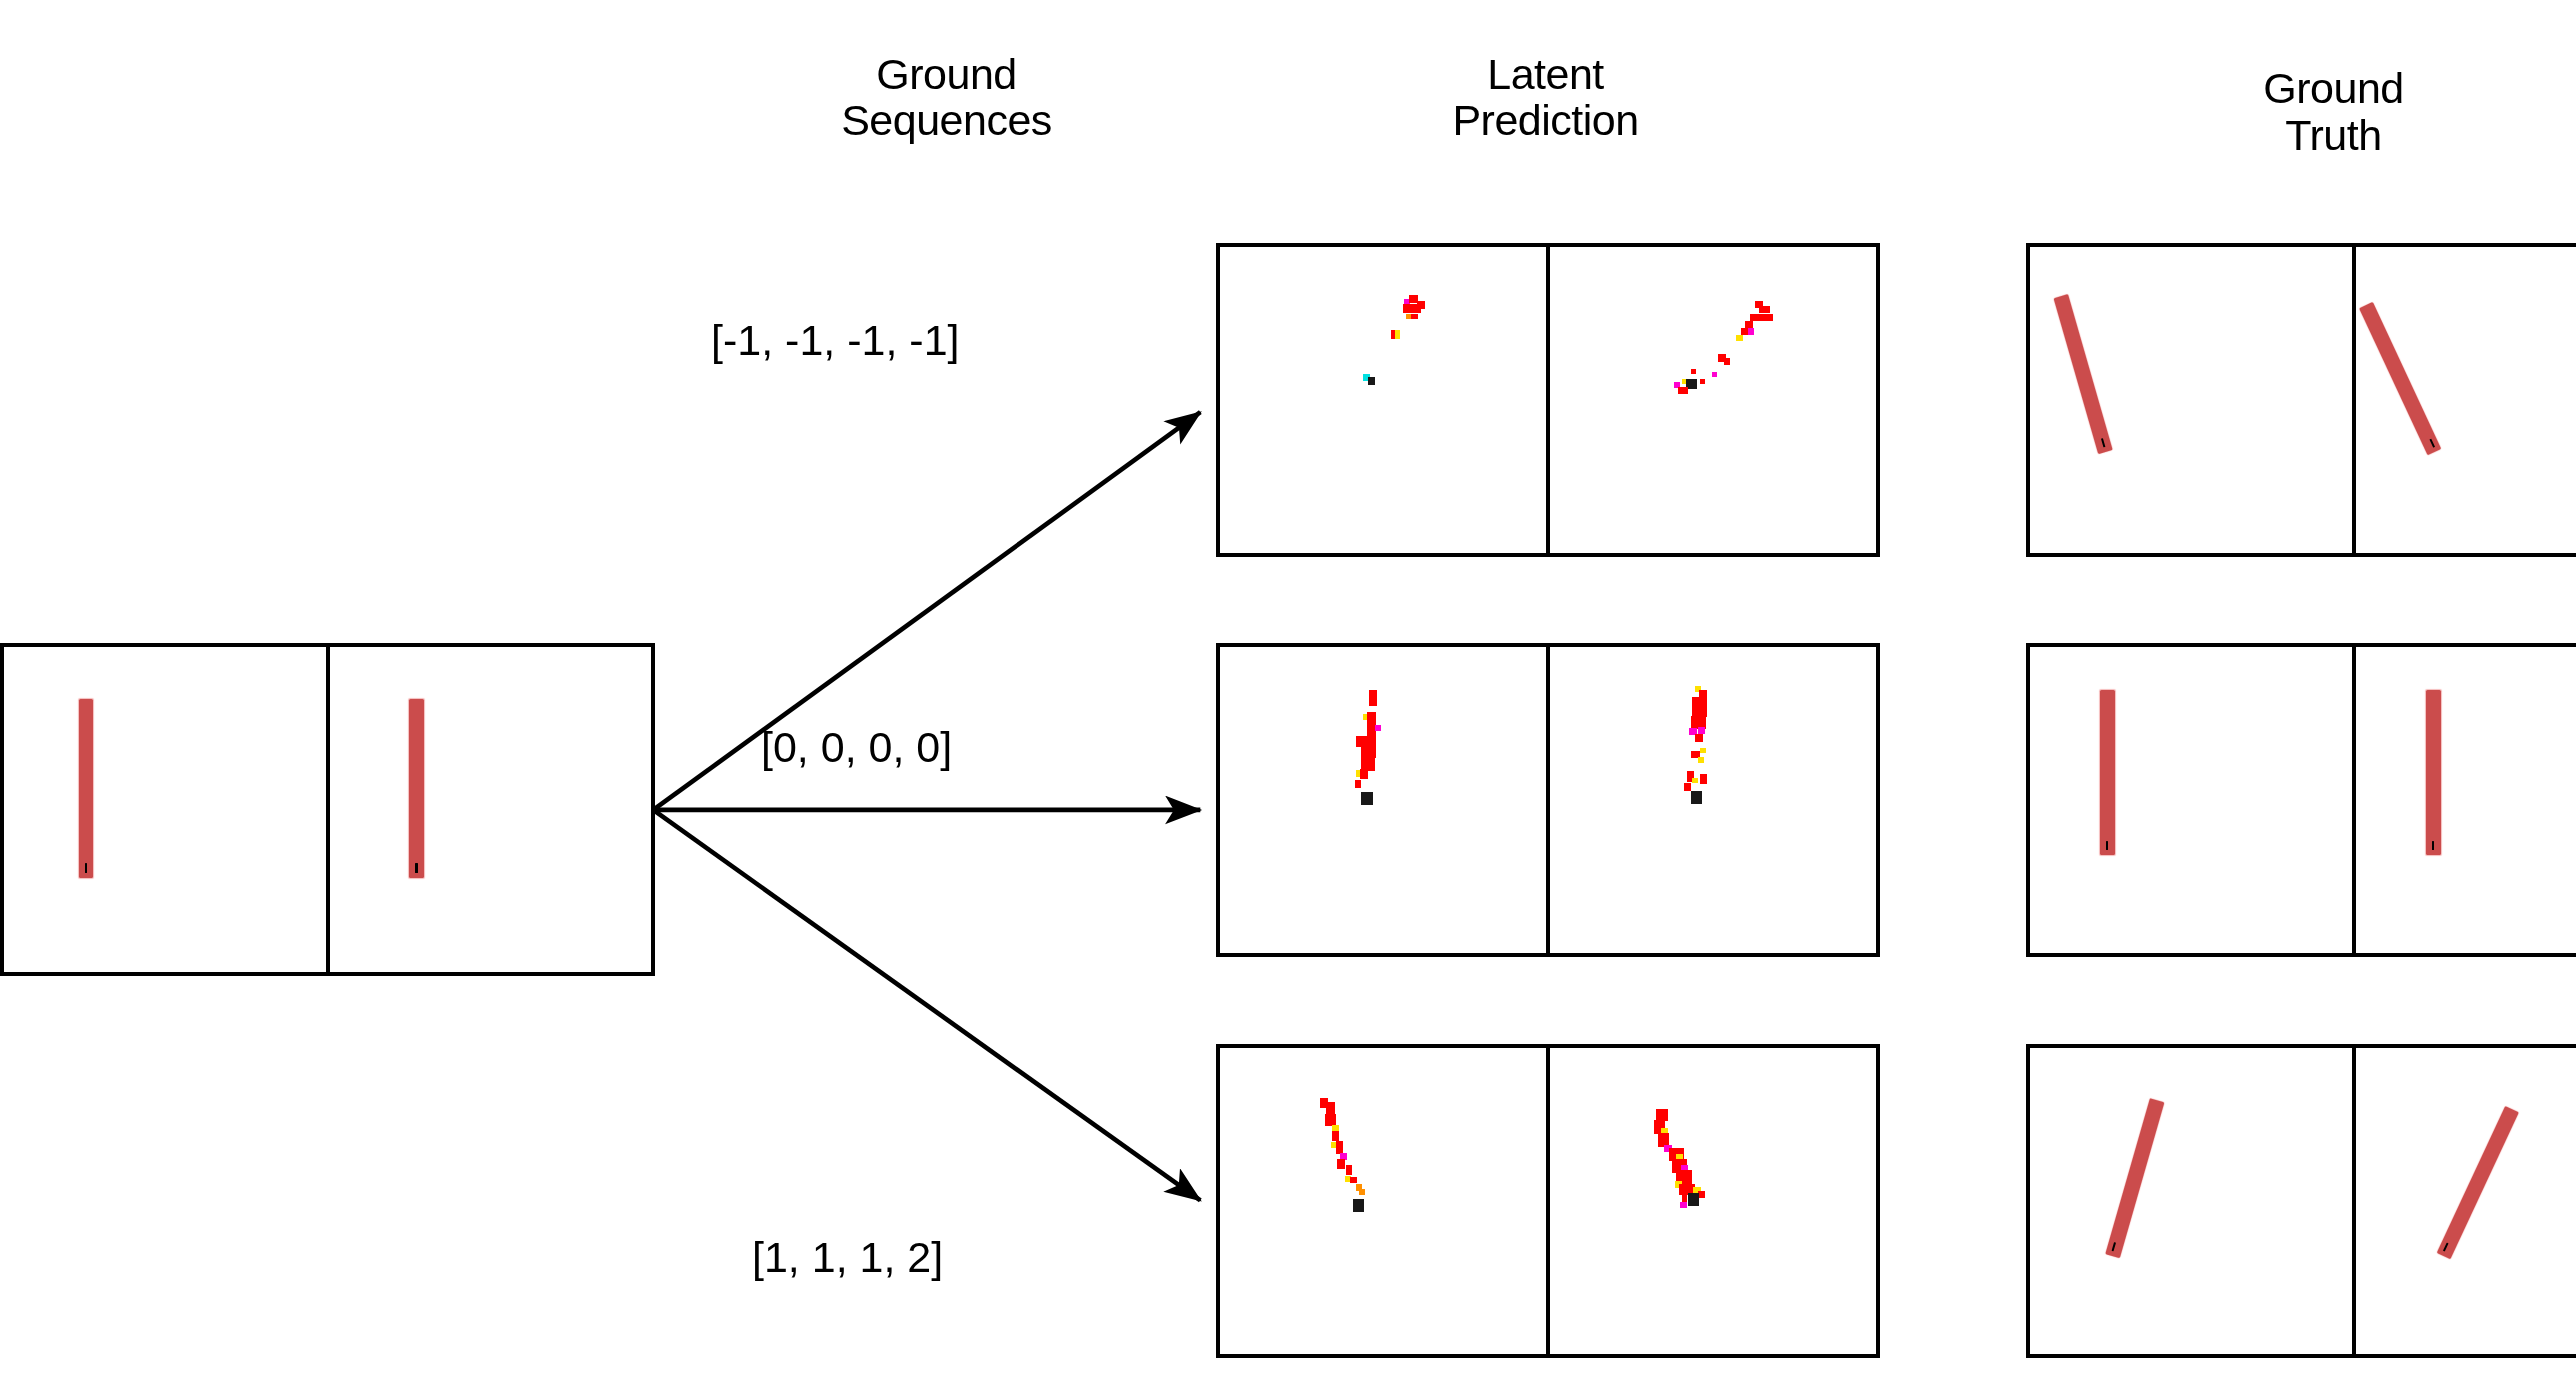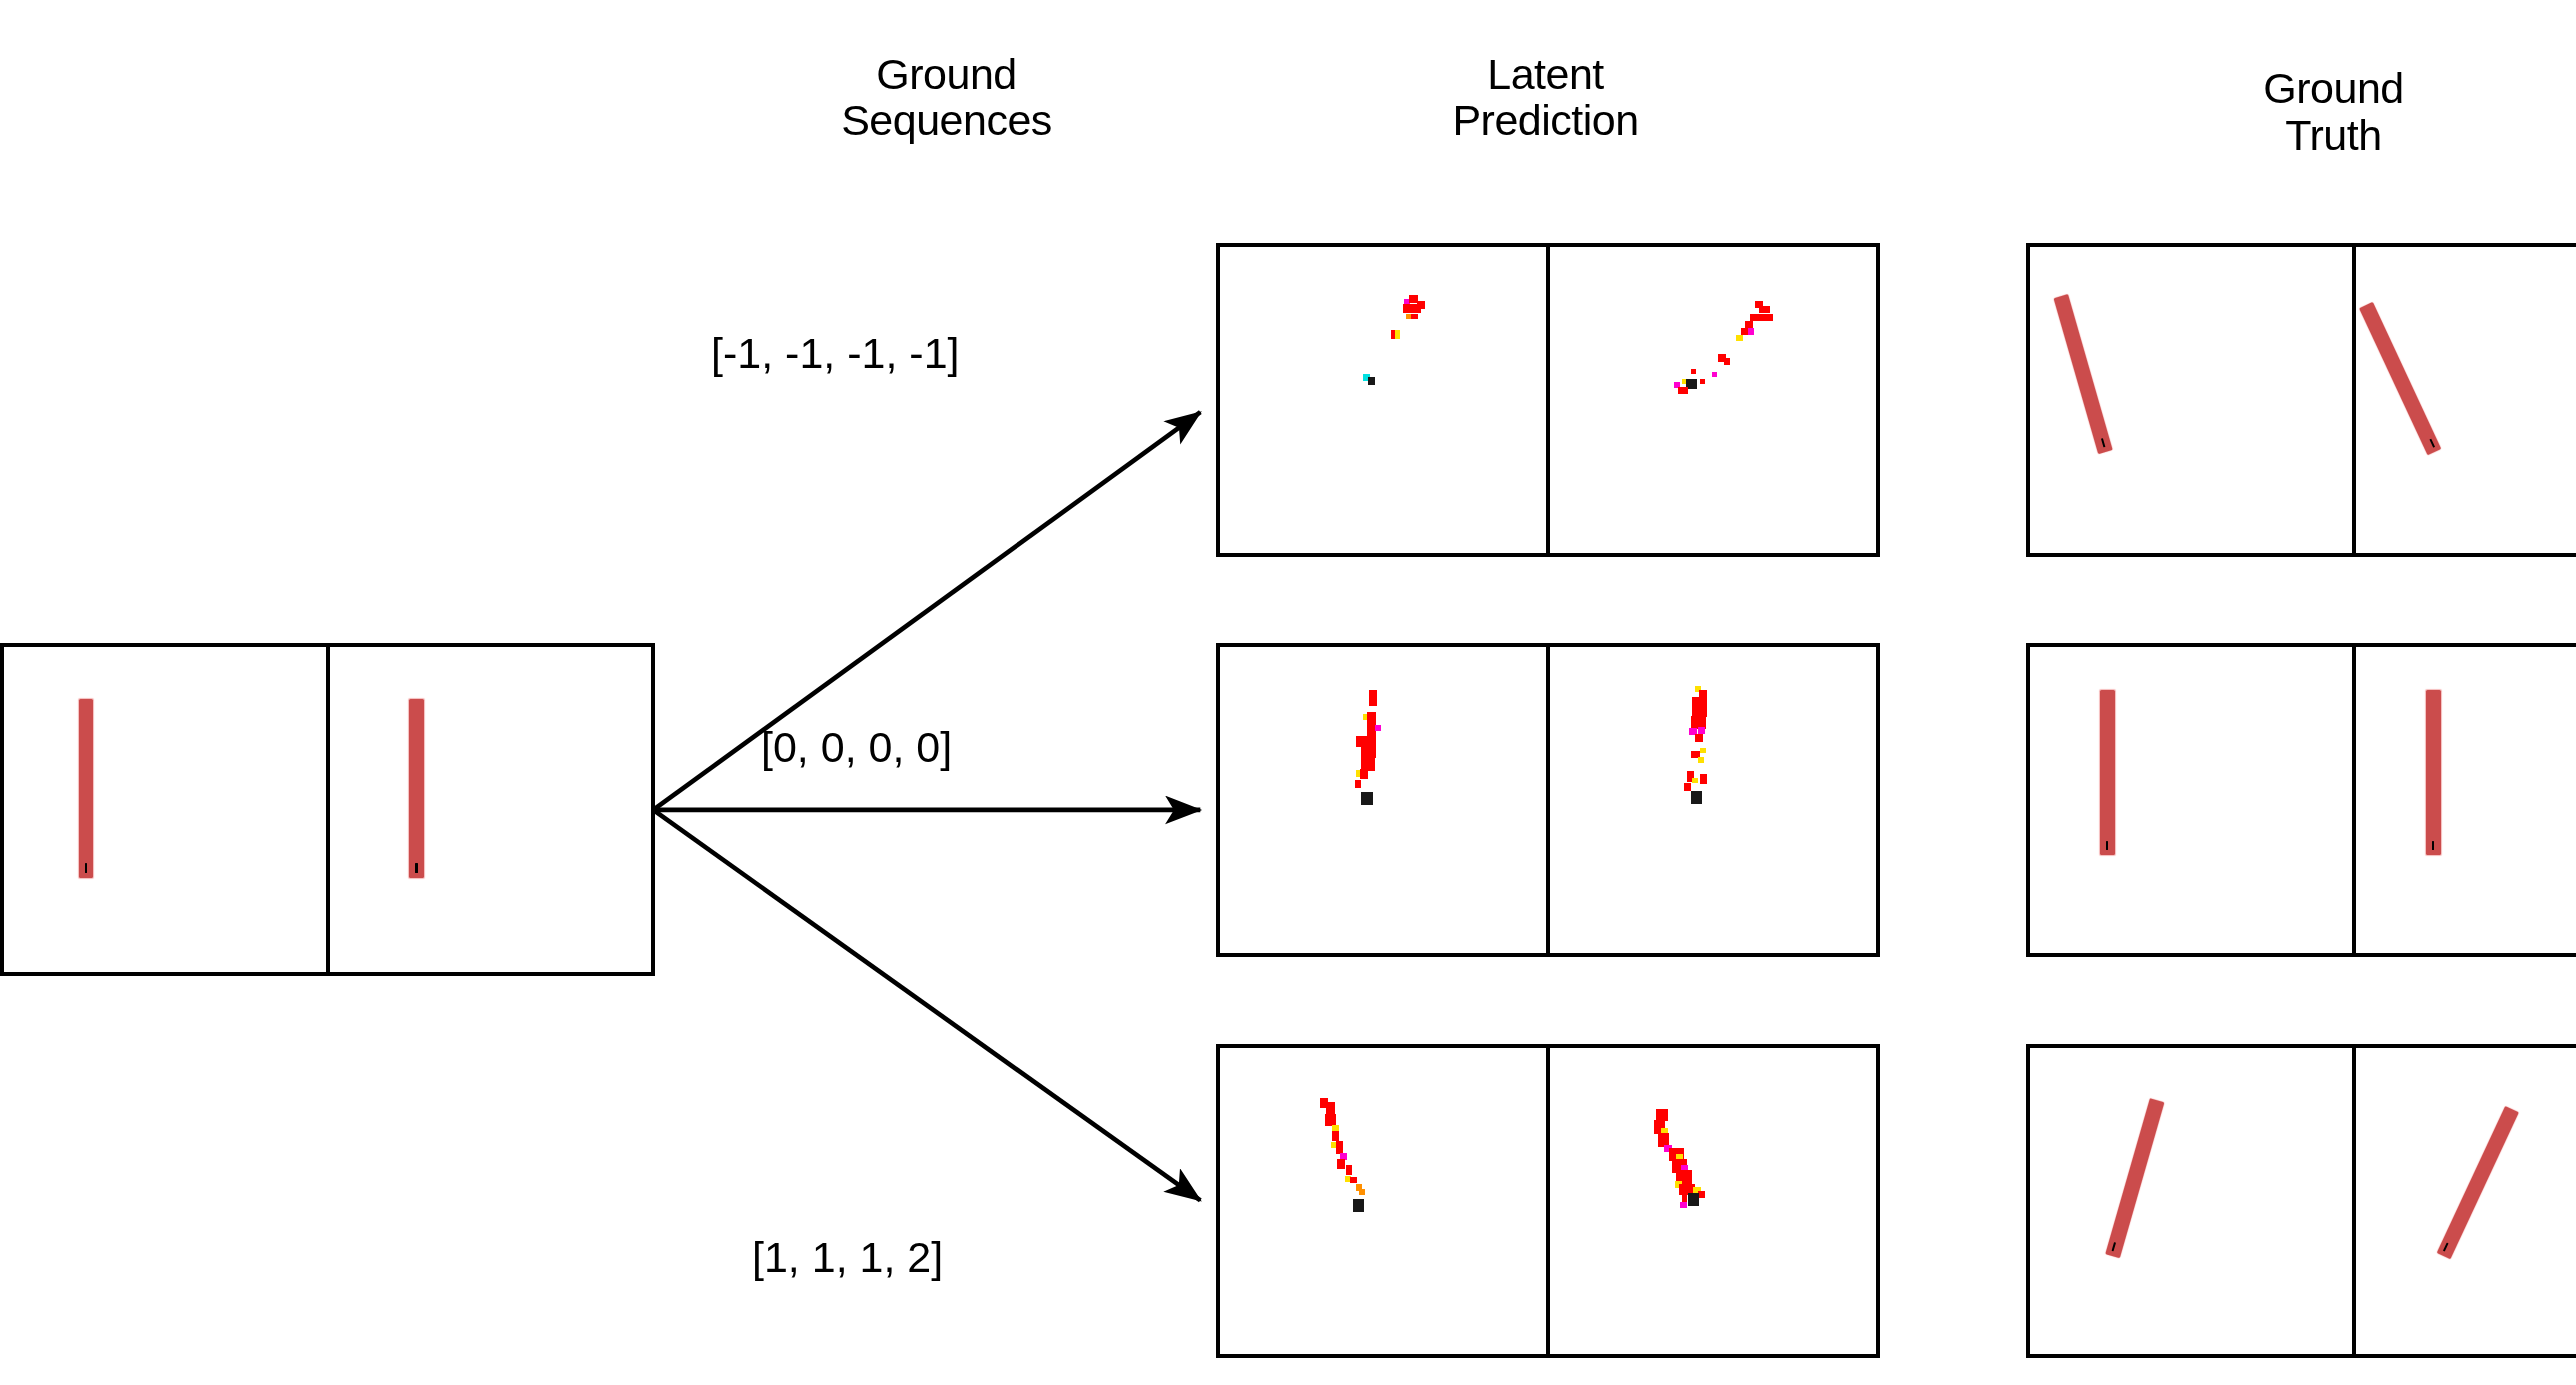--- a/index.html
+++ b/index.html
@@ -36,21 +36,21 @@
 </div>
 <div class="col-head" style="left: 1319px; top: 4.1px; width: 453px;">
   <span>Latent
 Prediction</span>
 </div>
 <div class="col-head" style="left: 2107px; top: 19px; width: 453px;">
   <span>Ground
 Truth</span>
 </div>
 
-<div class="seq-label" style="left: 711px; top: 332px;">[-1, -1, -1, -1]</div>
+<div class="seq-label" style="left: 711px; top: 319px;">[-1, -1, -1, -1]</div>
 <div class="seq-label" style="left: 761px; top: 726px;">[0, 0, 0, 0]</div>
 <div class="seq-label" style="left: 752px; top: 1236px;">[1, 1, 1, 2]</div>
 
 <svg class="arrows" viewBox="0 0 5210 2690" width="2684" height="1386">
   <defs>
     <marker id="ah" markerWidth="9" markerHeight="9" refX="7.6" refY="3.1" orient="auto" markerUnits="strokeWidth">
       <path d="M0,0 L8,3.1 L0,6.2 L1.9,3.1 z" fill="#000"></path>
     </marker>
   </defs>
   <g id="arrow-group">

